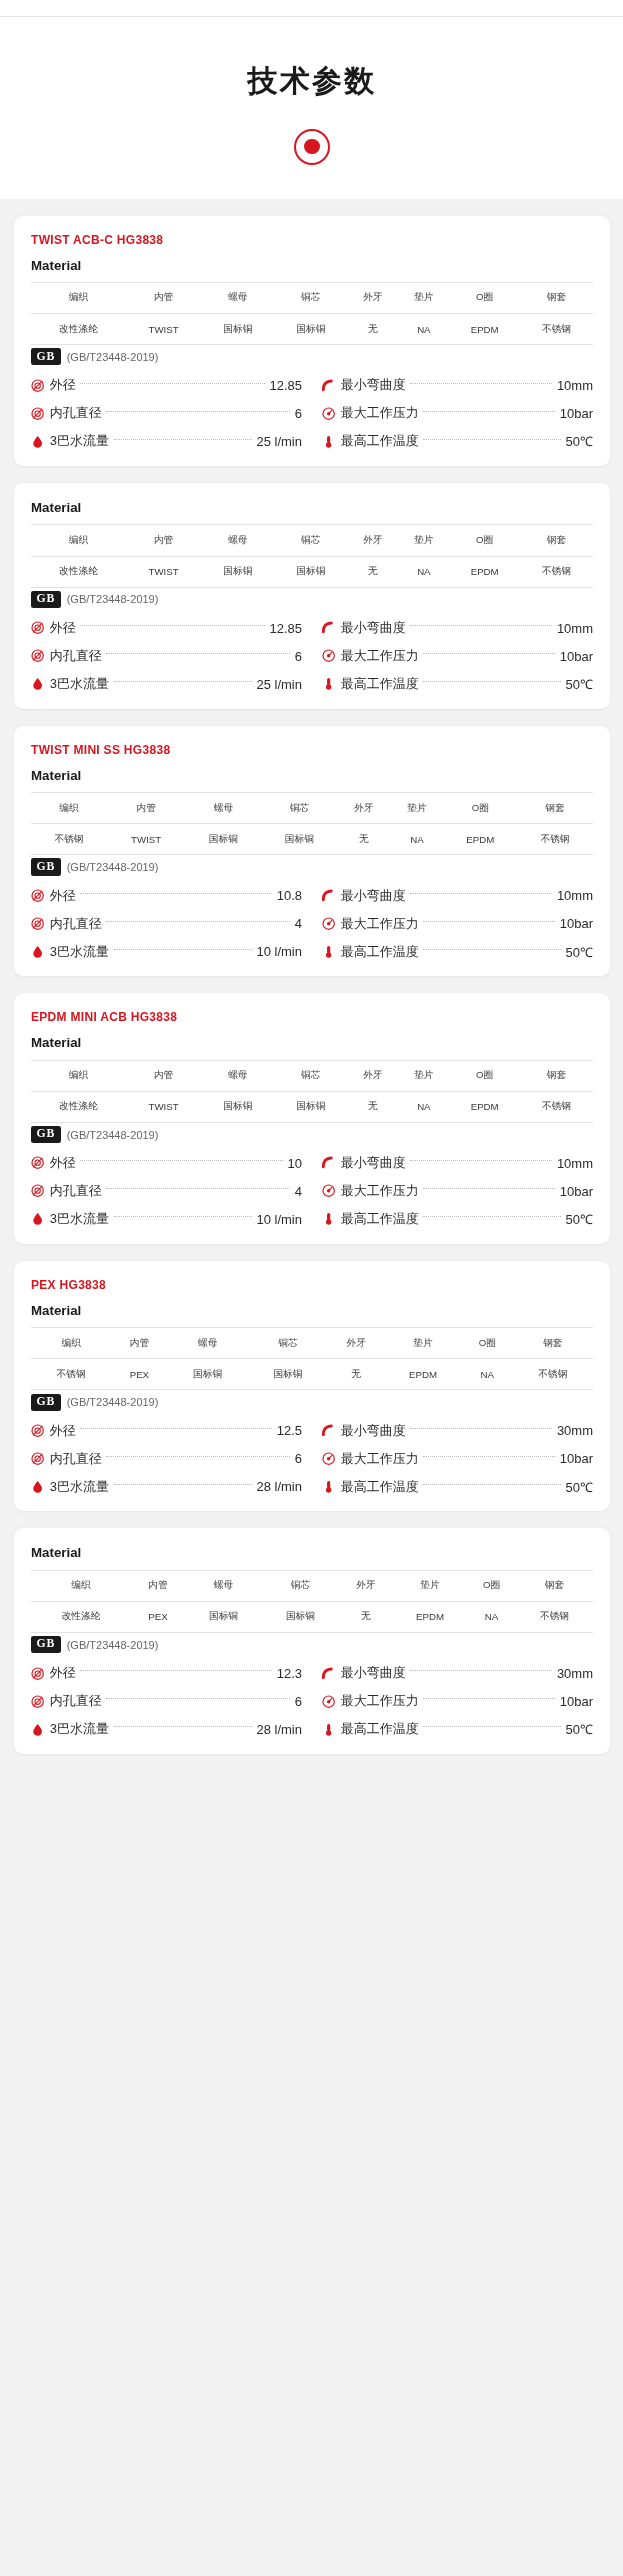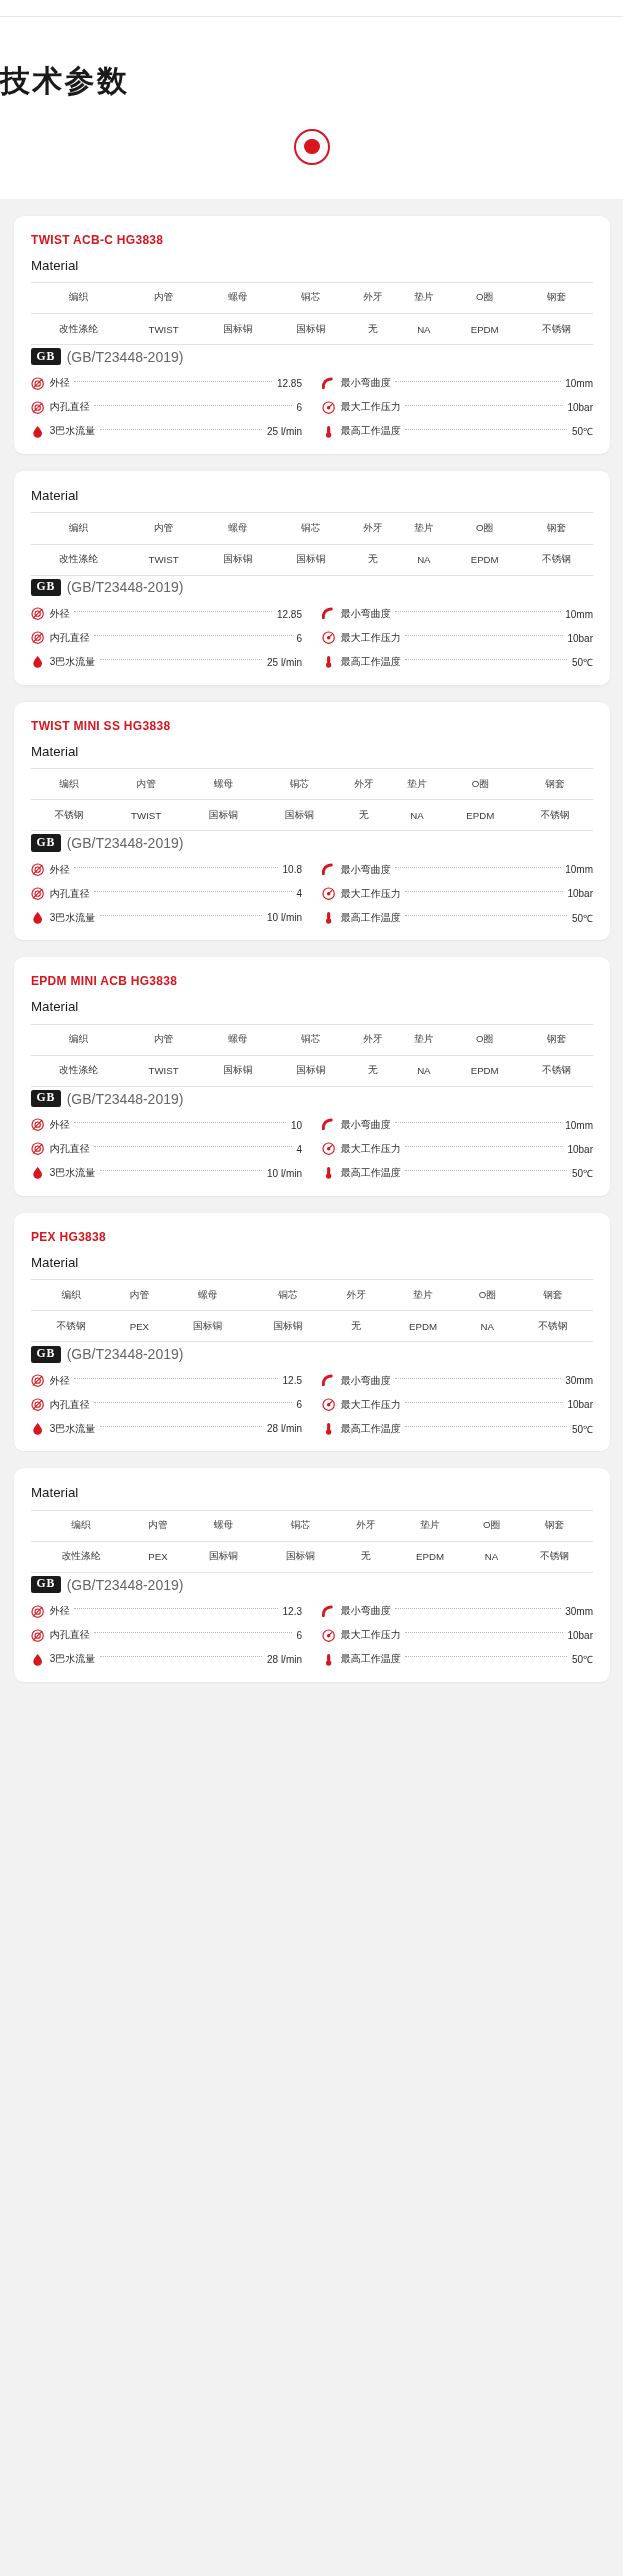--- a/index.html
+++ b/index.html
@@ -23,20 +23,21 @@
   }
   .topstrip {
     width: 624px;
     height: 17px;
     background: #ffffff;
     border-bottom: 0.8px solid #e6e6e6;
   }
   .header {
     background: #ffffff;
     padding: 44px 0 34px 0;
+    text-align: center;
     border-radius: 0 0 0 0;
   }
   .header h1 {
     font-size: 30px;
     letter-spacing: 2.3px;
     color: #1a1a1a;
     font-weight: 700;
   }
   .logo-mark {
     margin: 26.5px auto 0 auto;
@@ -66,21 +67,21 @@
   }
   .card-title {
     color: #d8161f;
     font-size: 12px;
     font-weight: 700;
     letter-spacing: 0.3px;
     margin-bottom: 11px;
   }
   .material-label {
     font-size: 13.3px;
-    font-weight: 400;
+    font-weight: 700;
     color: #1a1a1a;
     margin-bottom: 9.4px;
   }
   table.mat {
     width: 100%;
     border-collapse: collapse;
     font-size: 9.7px;
     color: #333333;
   }
   table.mat th, table.mat td {
@@ -109,33 +110,33 @@
     font-weight: 700;
     font-size: 11.7px;
     letter-spacing: 0.8px;
     padding: 2.3px 5.5px 3.1px 5.5px;
     border-radius: 2.3px;
     line-height: 1;
     font-family: "Liberation Serif", serif;
     text-align: center;
   }
   .gb-code {
-    font-size: 14px;
+    font-size: 11px;
     color: #666;
   }
   .specs {
     display: grid;
     grid-template-columns: 1fr 1fr;
     column-gap: 20px;
     row-gap: 10px;
   }
   .spec {
     display: flex;
     align-items: center;
-    font-size: 10px;
+    font-size: 13px;
     color: #2b2b2b;
     white-space: nowrap;
   }
   .spec .ic {
     width: 13.3px;
     height: 13.3px;
     margin-right: 5.5px;
     flex: 0 0 13.3px;
     display: inline-block;
   }

